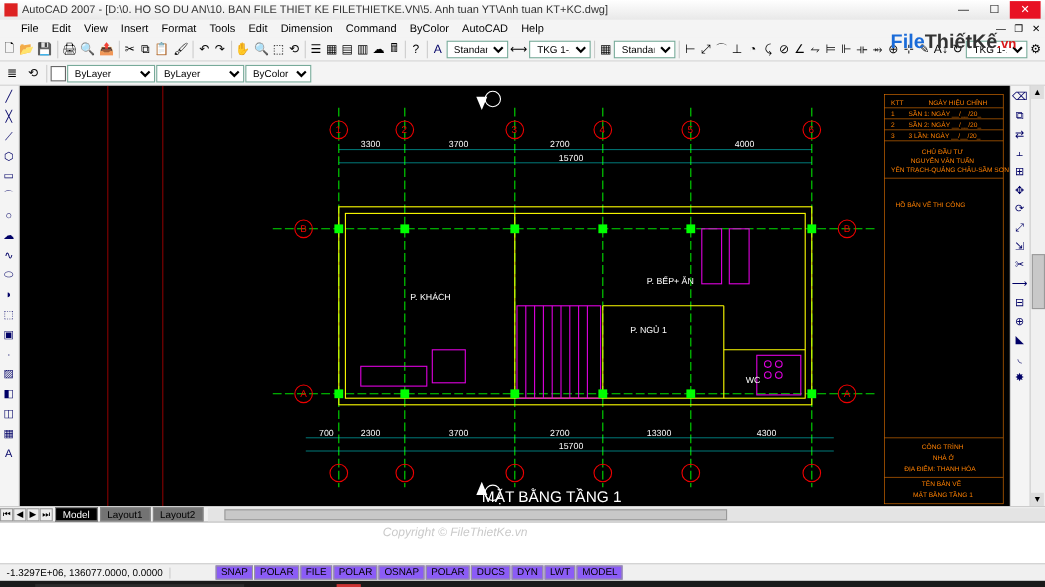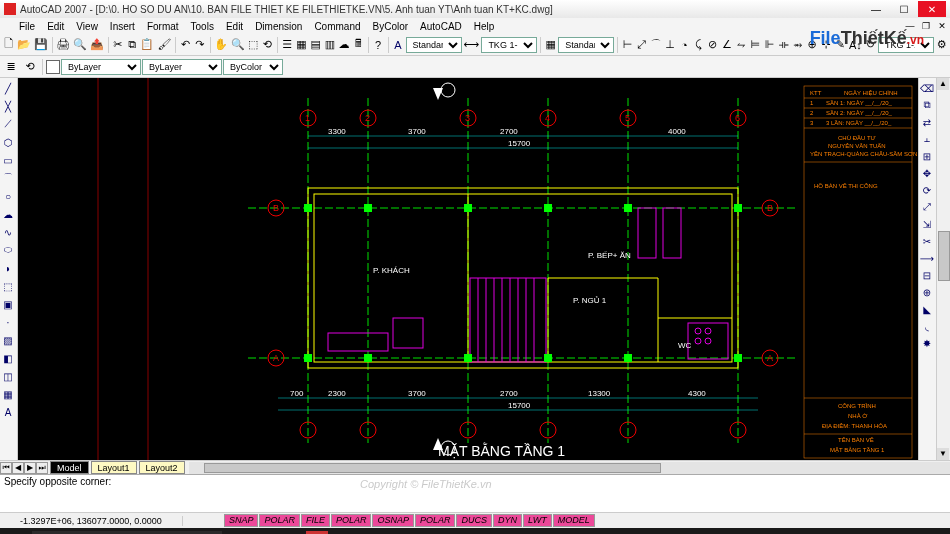--- a/index.html
+++ b/index.html
@@ -29,31 +29,31 @@
 
 .canvas-wrap { flex: 1; position: relative; background: #000; overflow: hidden; }
 .right-tools { width: 18px; background: #f4f4f4; border-left: 1px solid #ccc; display: flex; flex-direction: column; gap: 1px; padding-top: 2px; }
 .scrollbar-v { width: 14px; background: #f0f0f0; border-left: 1px solid #ccc; position: relative; }
 .sb-thumb-v { position: absolute; top: 40%; left: 1px; width: 12px; height: 50px; background: #c8c8c8; border: 1px solid #999; }
 .sb-arrow { width: 12px; height: 12px; background: #ddd; font-size: 8px; text-align: center; line-height: 12px; }
 
 .hscroll-row { height: 14px; background: #f0f0f0; display: flex; align-items: center; border-top: 1px solid #ccc; }
 .tab-nav { display: flex; align-items: center; }
 .tab-arrow { width: 12px; height: 12px; border: 1px solid #999; font-size: 8px; text-align: center; line-height: 10px; background: #eee; }
-.model-tab { padding: 0 6px; height: 13px; border: 1px solid #888; background: #fef9c3; font-size: 9px; line-height: 12px; margin-left: 2px; }
+.model-tab { padding: 0 6px; height: 13px; border: 1px solid #888; background: #737373; font-size: 9px; line-height: 12px; margin-left: 2px; }
 .model-tab.active { background: #000; color: #fff; }
 .hscroll-track { flex: 1; height: 12px; background: #e4e4e4; margin-left: 4px; position: relative; }
 .hscroll-thumb { position: absolute; left: 2%; width: 60%; height: 10px; top: 1px; background: #c8c8c8; border: 1px solid #999; }
 
 .command-area { height: 38px; background: #fff; border-top: 1px solid #aaa; font-family: Consolas, monospace; font-size: 10px; padding: 1px 4px; overflow: hidden; }
 .command-line { white-space: nowrap; }
 
 .statusbar { height: 16px; background: #f0f0f0; border-top: 1px solid #ccc; display: flex; align-items: center; font-size: 9px; }
-.coords { padding: 0 20px; border-right: 1px solid #ccc; }
-.status-toggle { padding: 0 4px; border: 1px solid #999; background: #ec4899; margin-left: 1px; height: 13px; line-height: 11px; font-style: italic; }
+.coords { padding: 0 6px; border-right: 1px solid #ccc; }
+.status-toggle { padding: 0 4px; border: 1px solid #999; background: #8b5cf6; margin-left: 1px; height: 13px; line-height: 11px; }
 
 .taskbar { height: 28px; background: #1a1a1a; display: flex; align-items: center; color: #fff; font-size: 10px; }
 .start-btn { width: 32px; height: 28px; display: flex; align-items: center; justify-content: center; }
 .search-box { width: 190px; height: 22px; background: #2b2b2b; color: #aaa; display: flex; align-items: center; padding: 0 6px; gap: 6px; }
 .task-icon { width: 28px; height: 28px; display: flex; align-items: center; justify-content: center; font-size: 13px; }
 .tray { margin-left: auto; display: flex; align-items: center; gap: 6px; padding-right: 6px; }
 .tray-time { text-align: right; font-size: 9px; line-height: 10px; }
 
 
 .cad svg { position: absolute; inset: 0; }
@@ -65,21 +65,21 @@
 .col { fill: #00ff00; }
 .room-label { fill: #fff; font-size: 8px; }
 .title-label { fill: #fff; font-size: 14px; }
 .title-block { stroke: #ff8000; fill: none; stroke-width: 0.5; }
 .tb-text { fill: #ff8000; font-size: 6px; }
 
 .watermark { position: absolute; top: 28px; right: 26px; font-size: 18px; font-weight: bold; }
 .watermark .f { color: #1a6bd8; }
 .watermark .t { color: #333; }
 .watermark .vn { color: #d81a1a; font-size: 12px; }
-.center-wm { position: absolute; top: 478px; left: 360px; color: rgba(120,120,120,.4); font-size: 11px; font-style: italic; }
+.center-wm { position: absolute; top: 478px; left: 348px; color: rgba(120,120,120,.4); font-size: 11px; font-style: italic; }
 </style>
 </head>
 <body>
 
 <div class="titlebar">
   <div class="icon"></div>
   <div class="title">
     <span>AutoCAD 2007</span> - <span>[D:\0. HO SO DU AN\10. BAN FILE THIET KE FILETHIETKE.VN\5. Anh tuan YT\Anh tuan KT+KC.dwg]</span>
   </div>
   <div class="win-controls">
@@ -399,21 +399,20 @@
   </div>
   <div class="model-tab active">Model</div>
   <div class="model-tab">Layout1</div>
   <div class="model-tab">Layout2</div>
   <div class="hscroll-track">
     <div class="hscroll-thumb"></div>
   </div>
 </div>
 
 <div class="command-area">
-  <div class="command-line">Specify opposite corner:</div>
 </div>
 
 <div class="statusbar">
   <div class="coords">-1.3297E+06, 136077.0000, 0.0000</div>
   <div style="width:40px"></div>
   <div class="status-toggle">SNAP</div>
   <div class="status-toggle">POLAR</div>
   <div class="status-toggle">FILE</div>
   <div class="status-toggle">POLAR</div>
   <div class="status-toggle">OSNAP</div>

